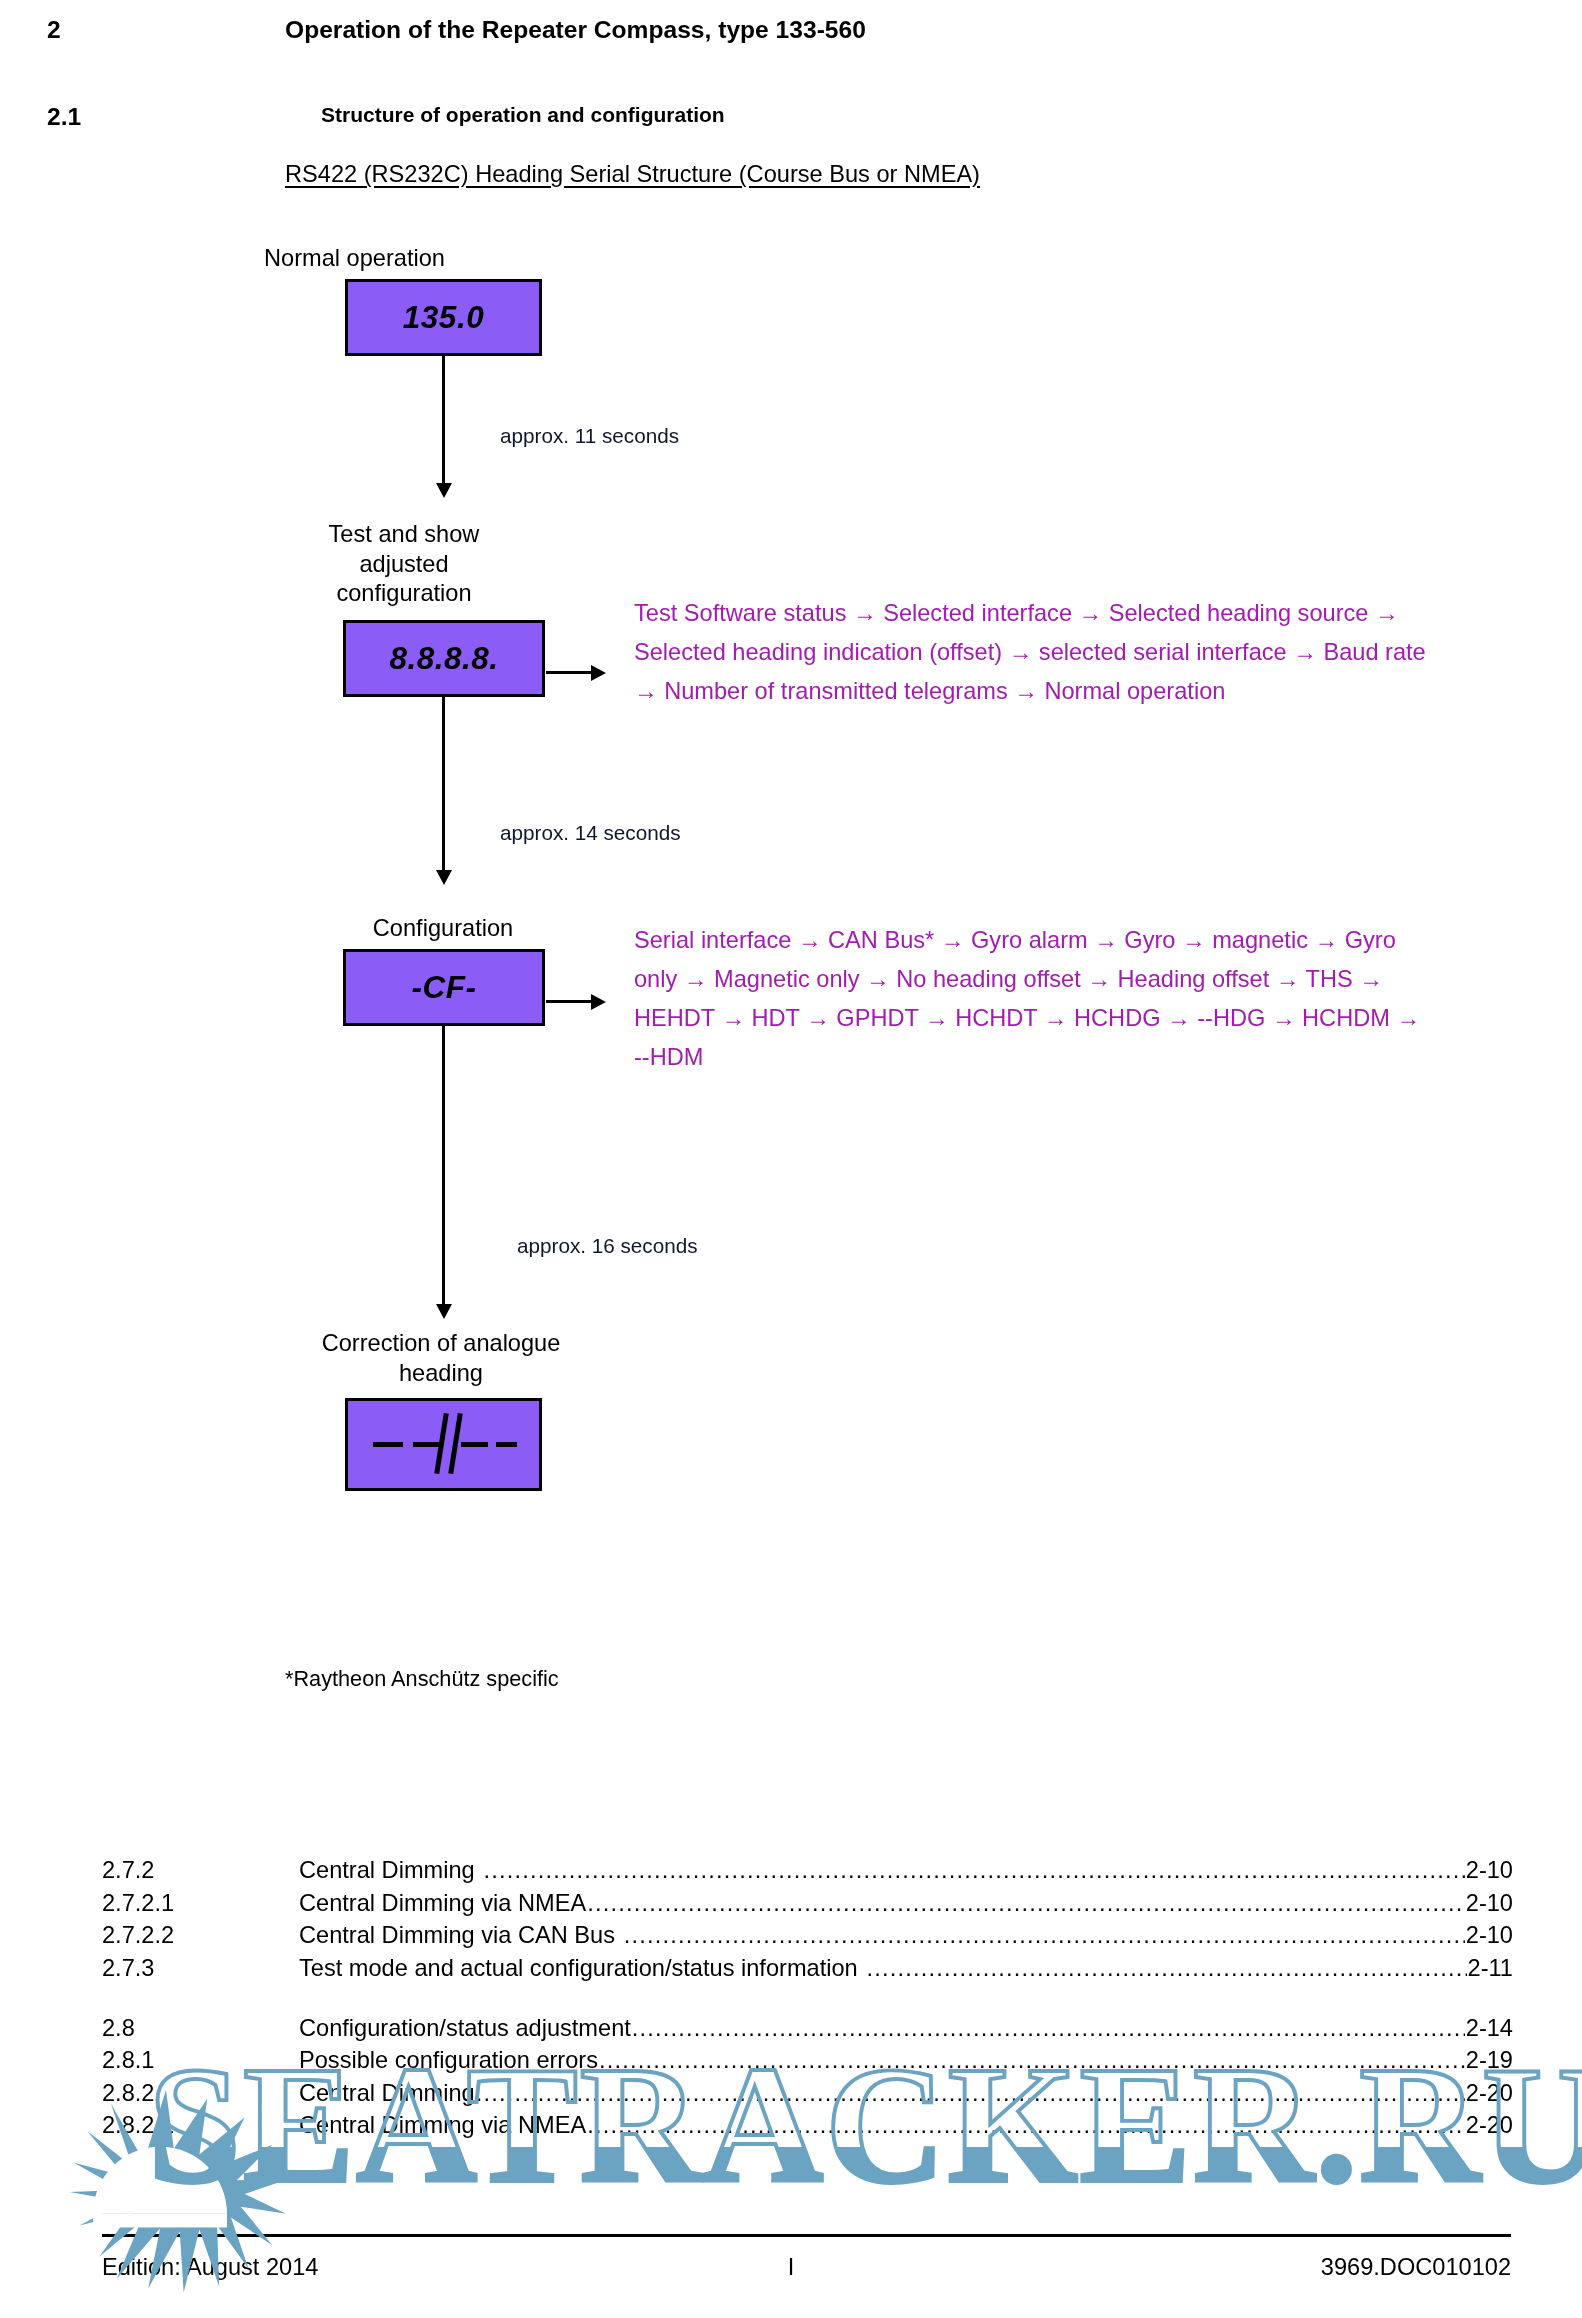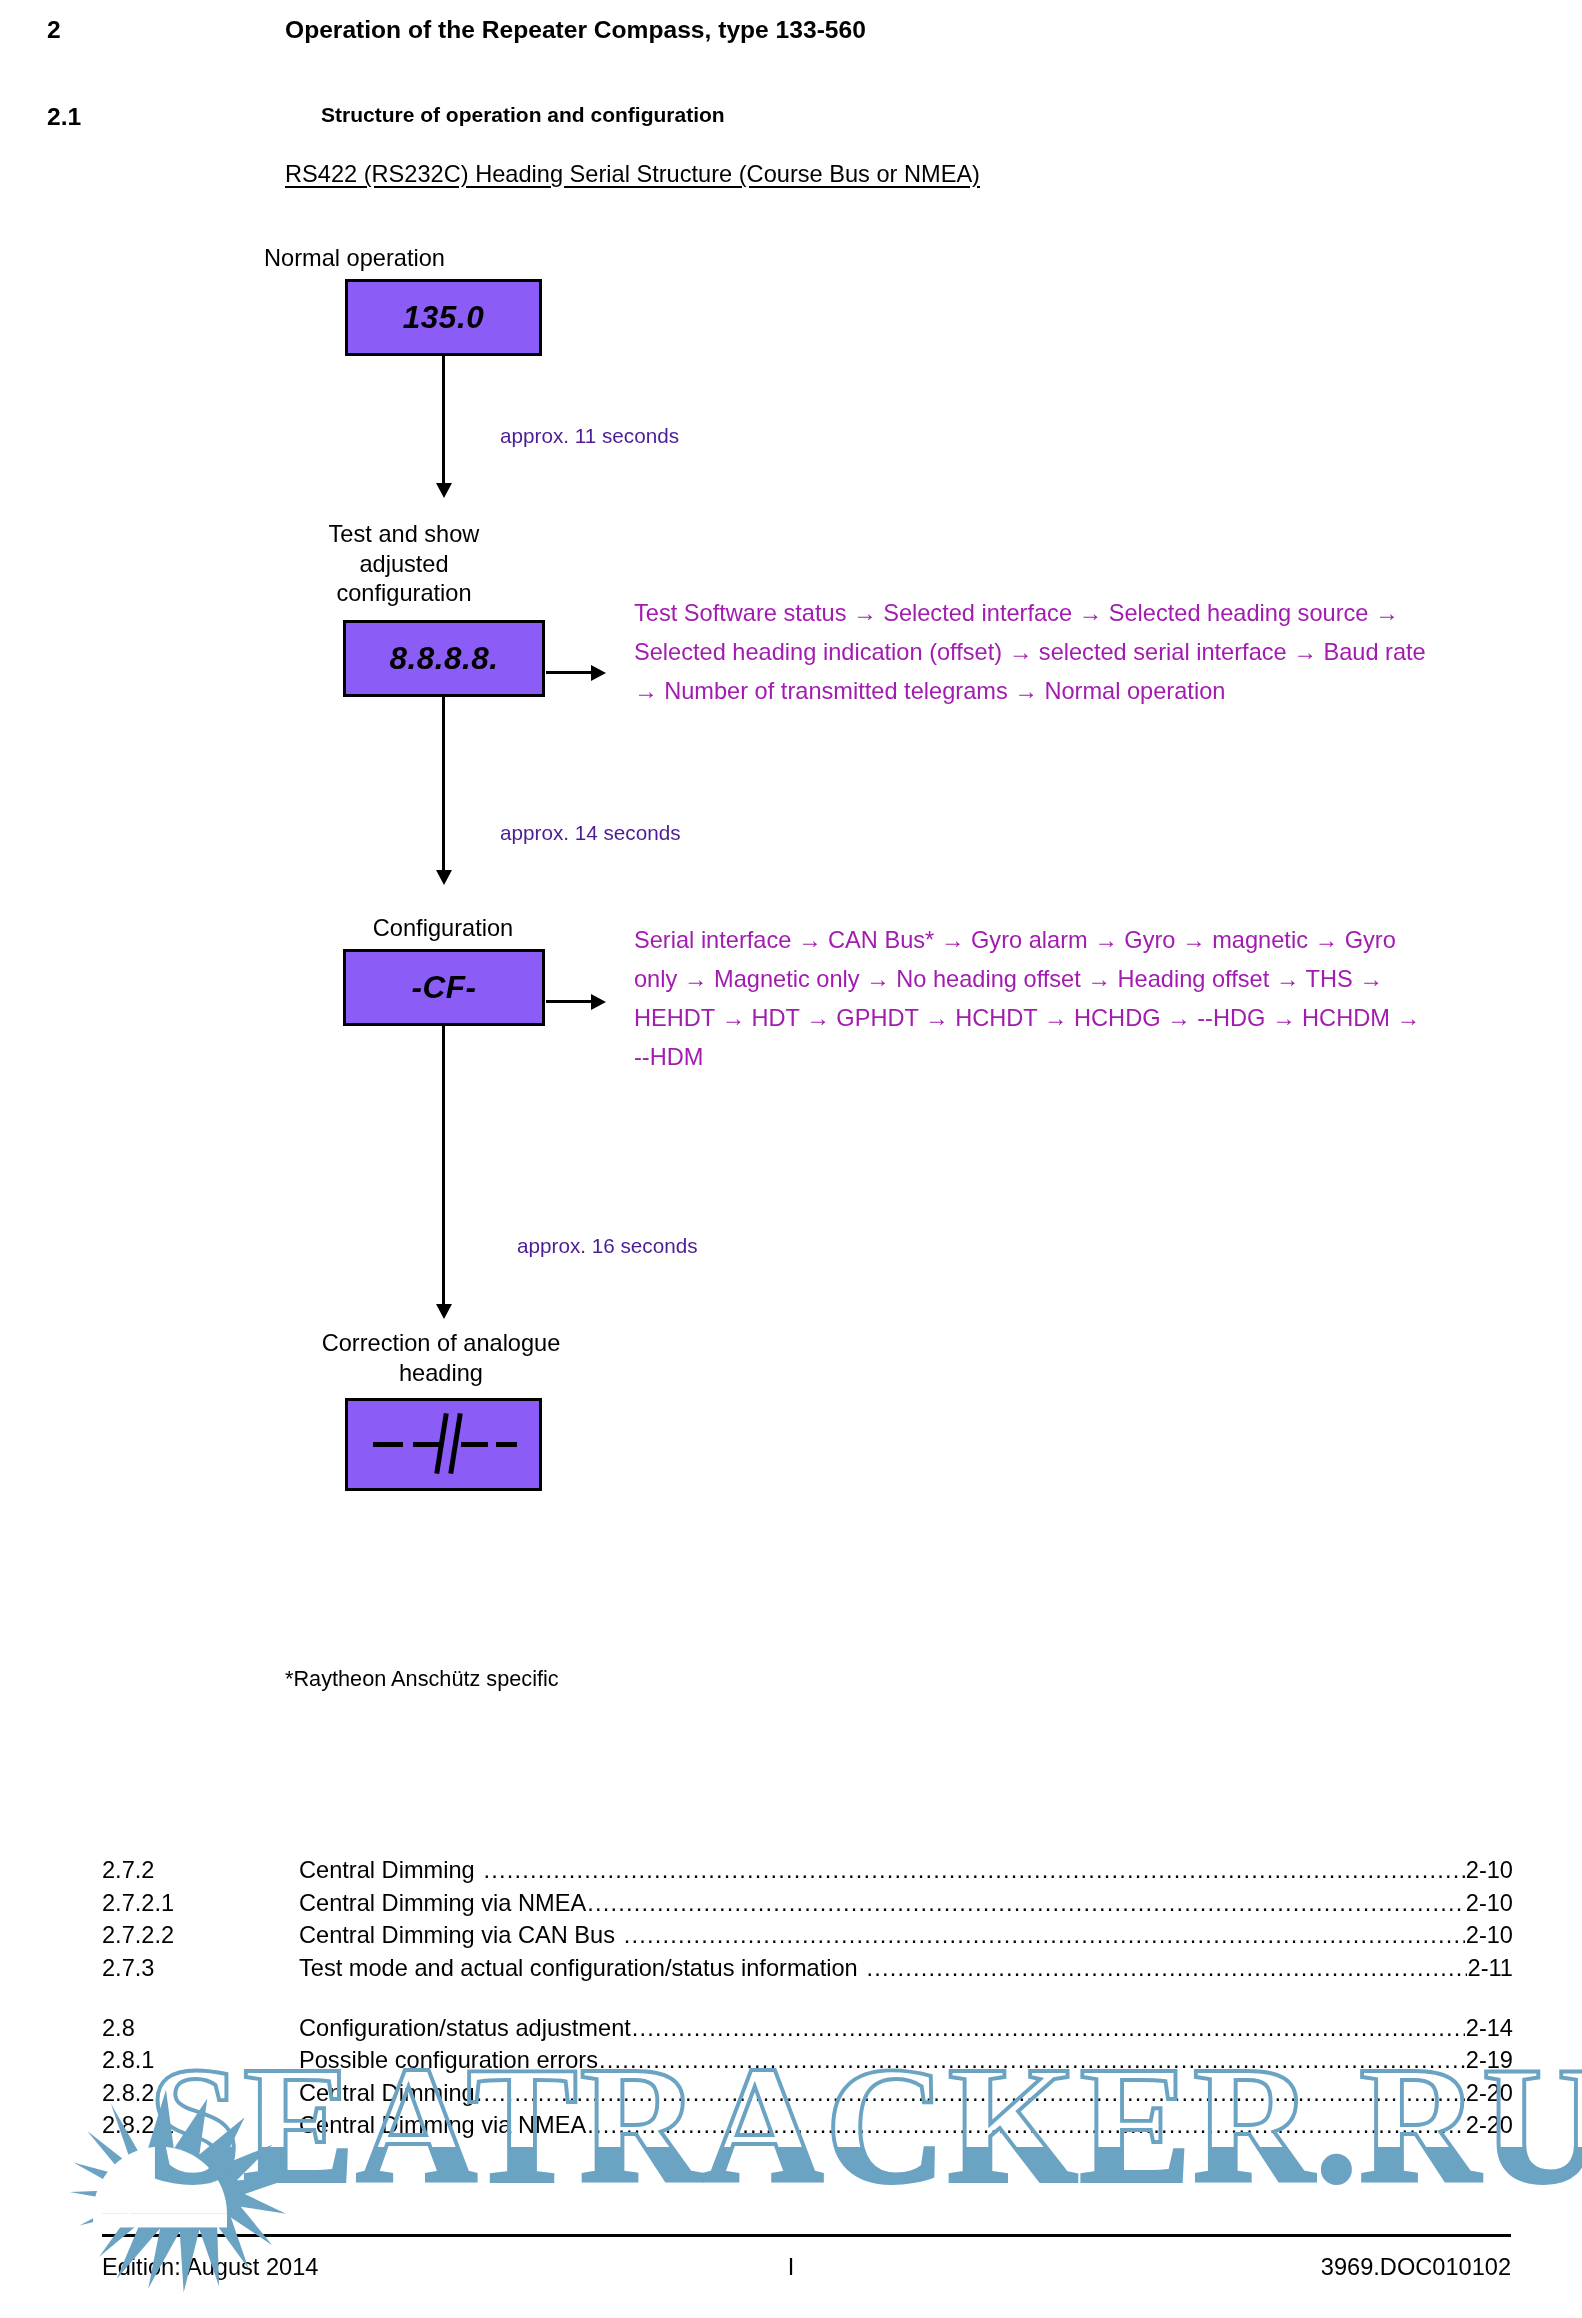--- a/index.html
+++ b/index.html
@@ -113,21 +113,21 @@
     transform: translateY(-50%);
     width: 0;
     height: 0;
     border-top: 8.9px solid transparent;
     border-bottom: 8.9px solid transparent;
     border-left: 15.8px solid #000;
   }
   .timing-label {
     position: absolute;
     font-size: 20.7px;
-    color: #4c1d95;
+    color: #0f172a;
     white-space: nowrap;
   }
   .flow-desc {
     position: absolute;
     font-size: 23.6px;
     line-height: 39px;
     color: #a21caf;
   }
   .footnote {
     position: absolute;

